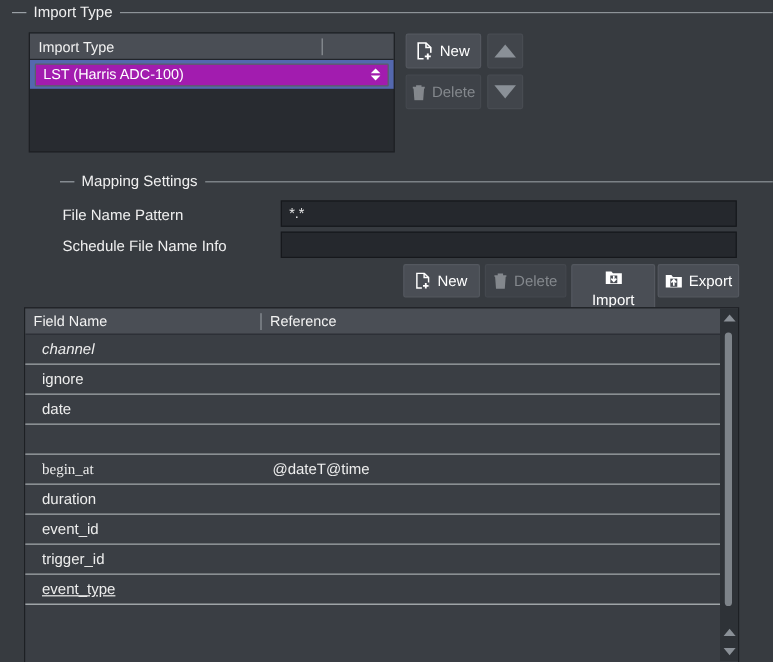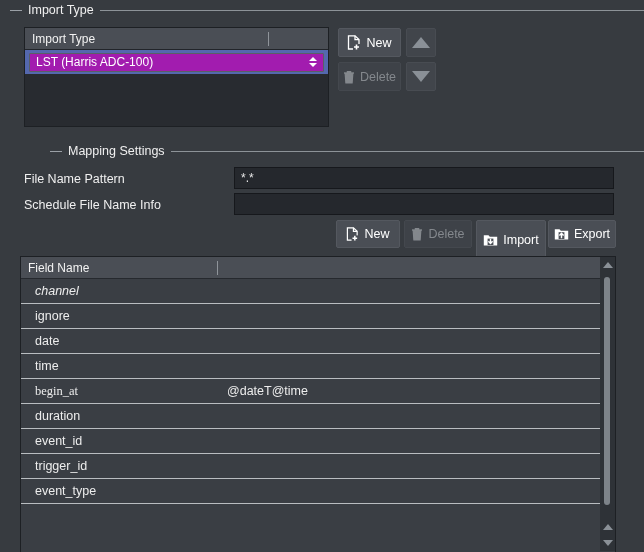--- a/index.html
+++ b/index.html
@@ -160,20 +160,21 @@
     border-right: 9px solid transparent;
     border-top: 11px solid #8a9097;
   }
 
   
   .flabel {
     position: absolute;
     font-size: 12.5px;
     color: #f0f0f0;
     white-space: nowrap;
+    margin-left: 28px;
   }
   .finput {
     position: absolute;
     background: #25282d;
     border: 1px solid #16181c;
     box-sizing: border-box;
     color: #e8e8e8;
     font-size: 12px;
     padding: 0 6px;
     display: flex;
@@ -341,21 +342,21 @@
 <div class="btn disabled" style="left:404px; top:220px; width:68px; height:28px;">
   <svg class="ico" width="12" height="14" viewBox="0 0 12 14">
     <path d="M1 3 H11" stroke="#84888d" stroke-width="1.4" fill="none"></path>
     <path d="M4.4 3 V1.6 H7.6 V3" stroke="#84888d" stroke-width="1.3" fill="none"></path>
     <path d="M2.2 3.6 H9.8 L9.1 13 H2.9 Z" stroke="#84888d" stroke-width="1.2" fill="none"></path>
     <path d="M4.6 5.6 V11 M7.4 5.6 V11" stroke="#84888d" stroke-width="1.1" fill="none"></path>
   </svg>
   <span>Delete</span>
 </div>
 
-<div class="btn" style="left:476px; top:220px; width:70px; height:40px;">
+<div class="btn" style="left:476px; top:220px; width:70px; height:40px;flex-direction:column;">
   <svg class="ico" width="15" height="14" viewBox="0 0 15 14">
     <path d="M0.8 2.2 H5.5 L6.8 3.8 H14.2 V12.6 H0.8 Z" fill="#ffffff"></path>
     <rect x="4.6" y="5.6" width="5.8" height="6.4" fill="#4a4e55"></rect>
     <path d="M7.5 5.8 V10.2 M5.4 8.2 L7.5 10.4 L9.6 8.2" stroke="#ffffff" stroke-width="1.4" fill="none"></path>
   </svg>
   <span>Import</span>
 </div>
 
 <div class="btn" style="left:548px; top:220px; width:68px; height:28px;">
   <svg class="ico" width="15" height="14" viewBox="0 0 15 14">
@@ -363,56 +364,56 @@
     <rect x="4.6" y="5.2" width="5.8" height="6.8" fill="#4a4e55"></rect>
     <path d="M7.5 11.2 V6.4 M5.4 8.4 L7.5 6.2 L9.6 8.4" stroke="#ffffff" stroke-width="1.4" fill="none"></path>
   </svg>
   <span>Export</span>
 </div>
 
 <div class="table" style="left:20px; top:256px; width:596px; height:300px;">
   <div class="t-header">
     <div class="th" style="width:196px;">Field Name</div>
     <div class="hdr-sep"></div>
+    <div class="th" style="flex:1;">Reference</div>
   </div>
   <div class="t-body" id="tbody">
       <div class="t-row">
         <div class="td" style="width: 200px; font-style: italic;">channel</div>
         <div class="td ref" style="flex: 1 1 0%;"></div>
       </div>
       <div class="t-row">
         <div class="td" style="width: 200px; text-align: center;">ignore</div>
         <div class="td ref" style="flex: 1 1 0%;"></div>
       </div>
       <div class="t-row">
         <div class="td" style="width: 200px;">date</div>
         <div class="td ref" style="flex: 1 1 0%;"></div>
       </div>
       <div class="t-row">
-        <div class="td" style="width: 200px;">time</div>
         <div class="td ref" style="flex: 1 1 0%;"></div>
       </div>
       <div class="t-row">
         <div class="td" style="width: 200px; font-family: Liberation Serif, serif;">begin_at</div>
         <div class="td ref" style="flex: 1 1 0%;">@dateT@time</div>
       </div>
       <div class="t-row">
         <div class="td" style="width: 200px;">duration</div>
         <div class="td ref" style="flex: 1 1 0%;"></div>
       </div>
       <div class="t-row">
         <div class="td" style="width: 200px;">event_id</div>
         <div class="td ref" style="flex: 1 1 0%;"></div>
       </div>
       <div class="t-row">
         <div class="td" style="width: 200px;">trigger_id</div>
         <div class="td ref" style="flex: 1 1 0%;"></div>
       </div>
       <div class="t-row">
-        <div class="td" style="width: 200px;">event_type</div>
+        <div class="td" style="width: 200px; text-decoration: underline;">event_type</div>
         <div class="td ref" style="flex: 1 1 0%;"></div>
       </div>
     </div>
 </div>
 
 <div class="vscroll" style="left:600px; top:257px; width:15px; height:294px;">
   <div class="sb-btn">
     <span class="sb-up"></span>
   </div>
   <div class="sb-thumb" style="top:20px; height:228px;"></div>

